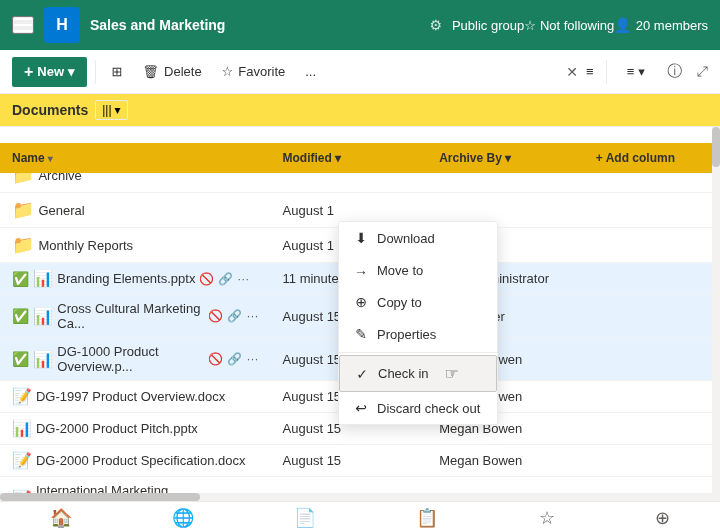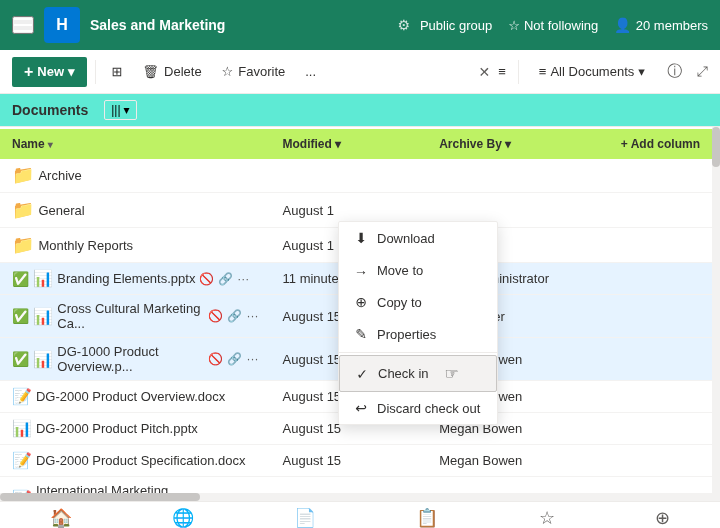--- a/index.html
+++ b/index.html
@@ -16,21 +16,21 @@
       gap: 10px;
     }
     .hamburger { cursor: pointer; display: flex; flex-direction: column; gap: 4px; }
     .hamburger span { width: 18px; height: 2px; background: white; display: block; }
     .app-icon {
       width: 36px; height: 36px; background: #0078d4; border-radius: 4px;
       display: flex; align-items: center; justify-content: center; color: white; font-weight: bold; font-size: 16px;
     }
     .site-title { font-size: 14px; font-weight: 600; color: white; flex: 1; }
     .site-settings { color: white; opacity: 0.8; cursor: pointer; font-size: 14px; margin-left: 4px; }
-    .header-right { display: flex; align-items: center; gap: 16px; font-size: 13px; }
+    .header-right { display: flex; align-items: center; font-size: 13px; }
     .header-right span { cursor: pointer; display: flex; align-items: center; gap: 4px; }
     .members-icon { font-size: 14px; }
 
     
     .toolbar {
       background: white;
       height: 44px;
       display: flex;
       align-items: center;
       padding: 0 12px;
@@ -60,38 +60,38 @@
     .all-docs-btn {
       background: none; border: none; cursor: pointer;
       padding: 5px 8px; font-size: 13px; color: #323130;
       display: flex; align-items: center; gap: 4px;
     }
     .info-icon { width: 28px; height: 28px; border-radius: 50%; border: none; background: none; cursor: pointer; font-size: 15px; color: #605e5c; }
     .expand-icon { background: none; border: none; cursor: pointer; color: #605e5c; font-size: 14px; }
 
     
     .breadcrumb-area {
-      background: #5eead4;
+      background: #fde047;
       padding: 6px 12px;
-      display: flex; align-items: center; gap: 16px;
+      display: flex; align-items: center; gap: 7px;
       border-bottom: 1px solid #edebe9;
       font-size: 14px; font-weight: 600; color: #323130;
     }
     .view-switch { background: none; border: 1px solid #edebe9; border-radius: 2px; padding: 2px 6px; cursor: pointer; font-size: 12px; display: flex; align-items: center; gap: 3px; }
 
     
     .content-wrapper { display: flex; height: calc(528px - 50px - 44px - 36px - 32px); }
     .main-content { flex: 1; overflow-y: auto; position: relative; }
 
     
     .doc-table { width: 100%; border-collapse: collapse; background: white; }
     .doc-table th {
-      text-align: right; padding: 8px 12px; font-size: 12px; font-weight: 600;
-      color: #323130; border-bottom: 1px solid #edebe9; background: #bef264;
-      position: sticky; top: 2px; z-index: 1;
+      text-align: left; padding: 8px 12px; font-size: 12px; font-weight: 600;
+      color: #323130; border-bottom: 1px solid #edebe9; background: #eab308;
+      position: sticky; top: 16px; z-index: 1;
     }
     .doc-table td { padding: 6px 12px; border-bottom: 1px solid #f3f2f1; font-size: 13px; color: #323130; vertical-align: middle; }
     .row-selected td { background: #e6f3ff !important; }
     .file-name { display: flex; align-items: center; gap: 4px; }
     .checked-icon { color: #107c10; font-size: 14px; }
     .folder-icon { color: #f5c518; font-size: 18px; }
     .action-icon { cursor: pointer; color: #605e5c; font-size: 12px; }
 
     
     .v-scrollbar { width: 8px; background: #f3f2f1; }
@@ -181,21 +181,20 @@
     <span>...</span>
   </button>
   <div class="toolbar-right">
     <span class="close-x">✕</span>
     <span class="selected-badge">
       <span>≡</span>
     </span>
     <div class="toolbar-sep"></div>
     <button class="all-docs-btn">
       <span>≡</span>
-      <span>All Documents</span>
       <span>▾</span>
     </button>
     <button class="info-icon">ⓘ</button>
     <button class="expand-icon">⤢</button>
   </div>
 </div>
 
 <div class="breadcrumb-area">
   <span>Documents</span>
   <button class="view-switch">
@@ -322,21 +321,21 @@
     </td>
     <td>August 15</td>
     <td>Megan Bowen</td>
     <td></td>
   </tr>
           <tr>
     <td>
       <div class="file-name">
 
         <span style="color:#185abd;font-size:16px;">📝</span>
-        <span style="cursor:pointer;">DG-2000 Product Overview.docx</span>
+        <span style="cursor:pointer;">DG-1997 Product Overview.docx</span>
 
       </div>
     </td>
     <td>August 15</td>
     <td>Megan Bowen</td>
     <td></td>
   </tr>
           <tr>
     <td>
       <div class="file-name">

